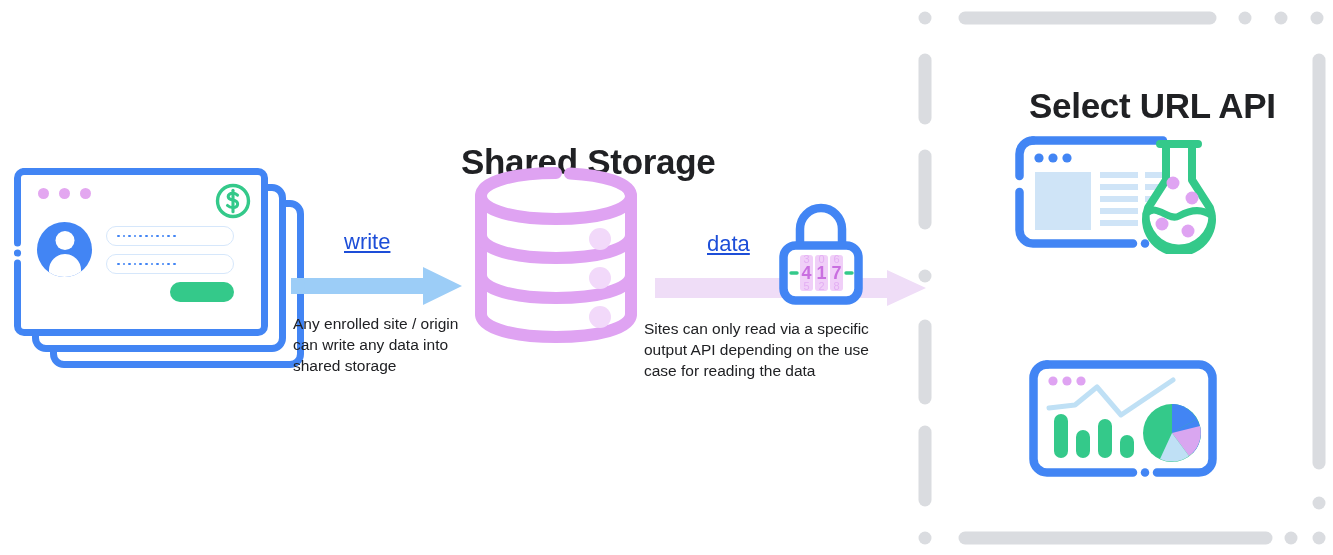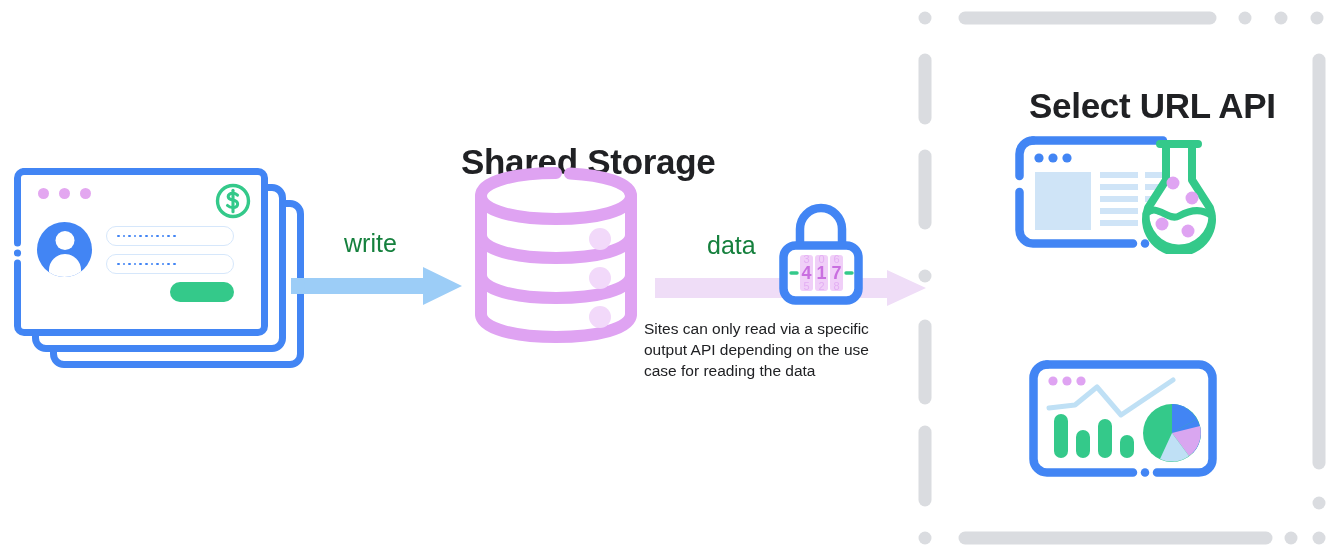--- a/index.html
+++ b/index.html
@@ -10,21 +10,21 @@
   }
   .stage{position:absolute;inset:0;}
   .abs{position:absolute;}
 
   
   .title-strong{
     font-size:35px;font-weight:700;letter-spacing:-0.3px;color:#202124;
     white-space:nowrap;line-height:1;
   }
   .flow-label{
-    font-size:25px;font-weight:400;color:#15803d;line-height:1;white-space:nowrap;
+    font-size:22px;font-weight:400;color:#1d4ed8;line-height:1;white-space:nowrap;text-decoration:underline;
   }
   .caption{
     font-size:15.5px;font-weight:400;color:#202124;line-height:21px;
   }
 
   
   #card-stack{left:14px;top:168px;width:290px;height:200px;}
   .card-ghost{
     position:absolute;border:7px solid #4285F4;border-radius:14px;
     background:#ffffff;box-sizing:border-box;
@@ -151,20 +151,21 @@
     </div>
   </div>
 
   <div class="abs flow-label" id="write-label">write</div>
 
   <svg class="abs arrow-write" width="172" height="40" viewBox="0 0 172 40">
     <path d="M0 12 H132 V1 L171 20 L132 39 V28 H0 Z" fill="#9CCDF7"></path>
     <rect x="0" y="12" width="14" height="16" rx="7" fill="#9CCDF7"></rect>
   </svg>
 
+  <div class="abs caption" id="write-caption">Any enrolled site / origin can write any data into shared storage</div>
 
   <div class="abs title-strong" id="shared-storage-title">Shared Storage</div>
 
   <svg class="abs" id="cylinder" viewBox="0 0 172 180">
     <g fill="none" stroke="#DFA3F2" stroke-width="12" stroke-linecap="round">
 
       <path d="M86 8 C46 8 11 16 11 31 C11 46 46 54 86 54 C126 54 161 46 161 31 C161 18 133 10 100 8.4"></path>
 
       <path d="M11 31 V149"></path>
       <path d="M161 31 V149"></path>

